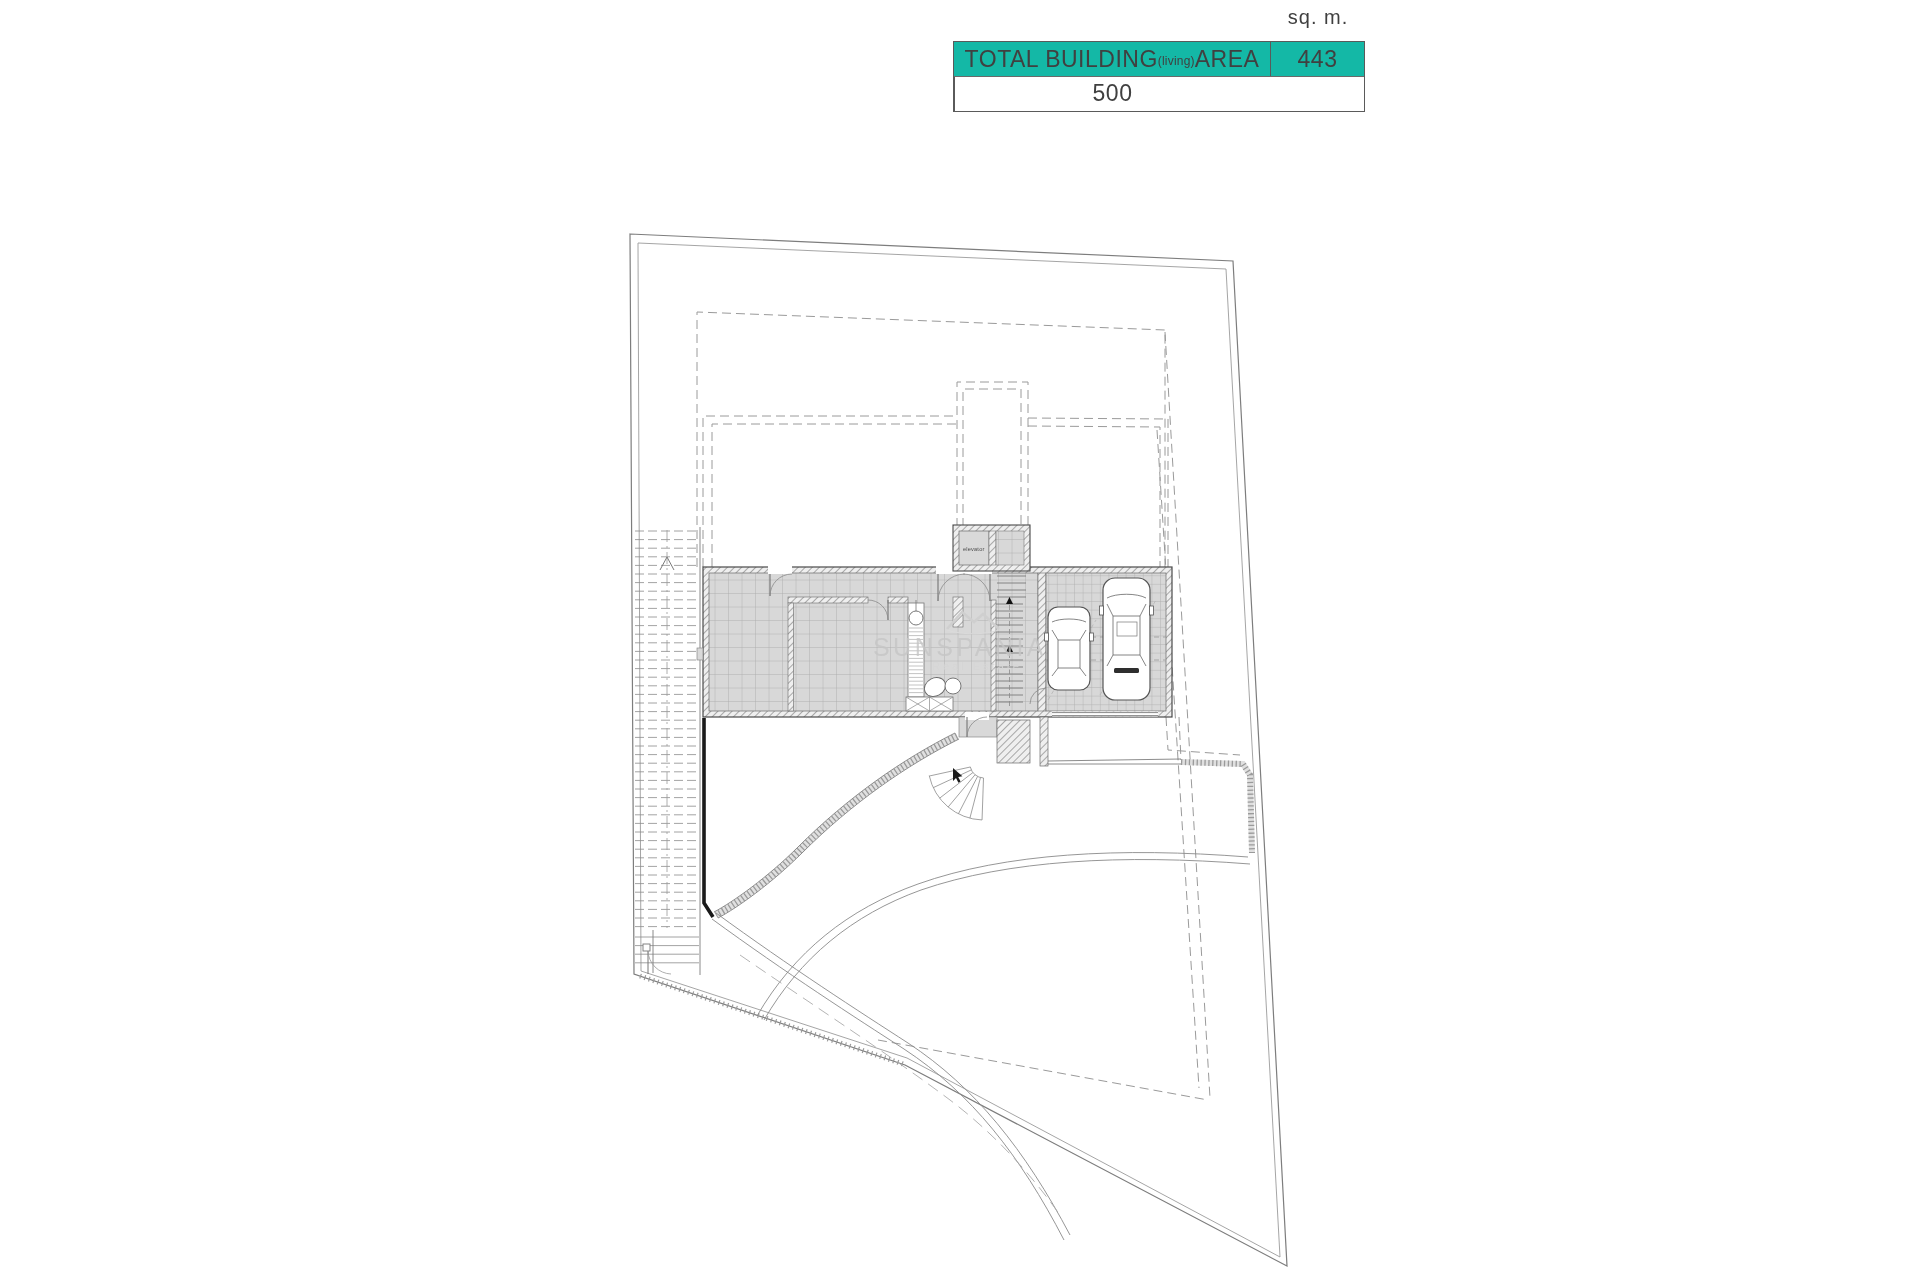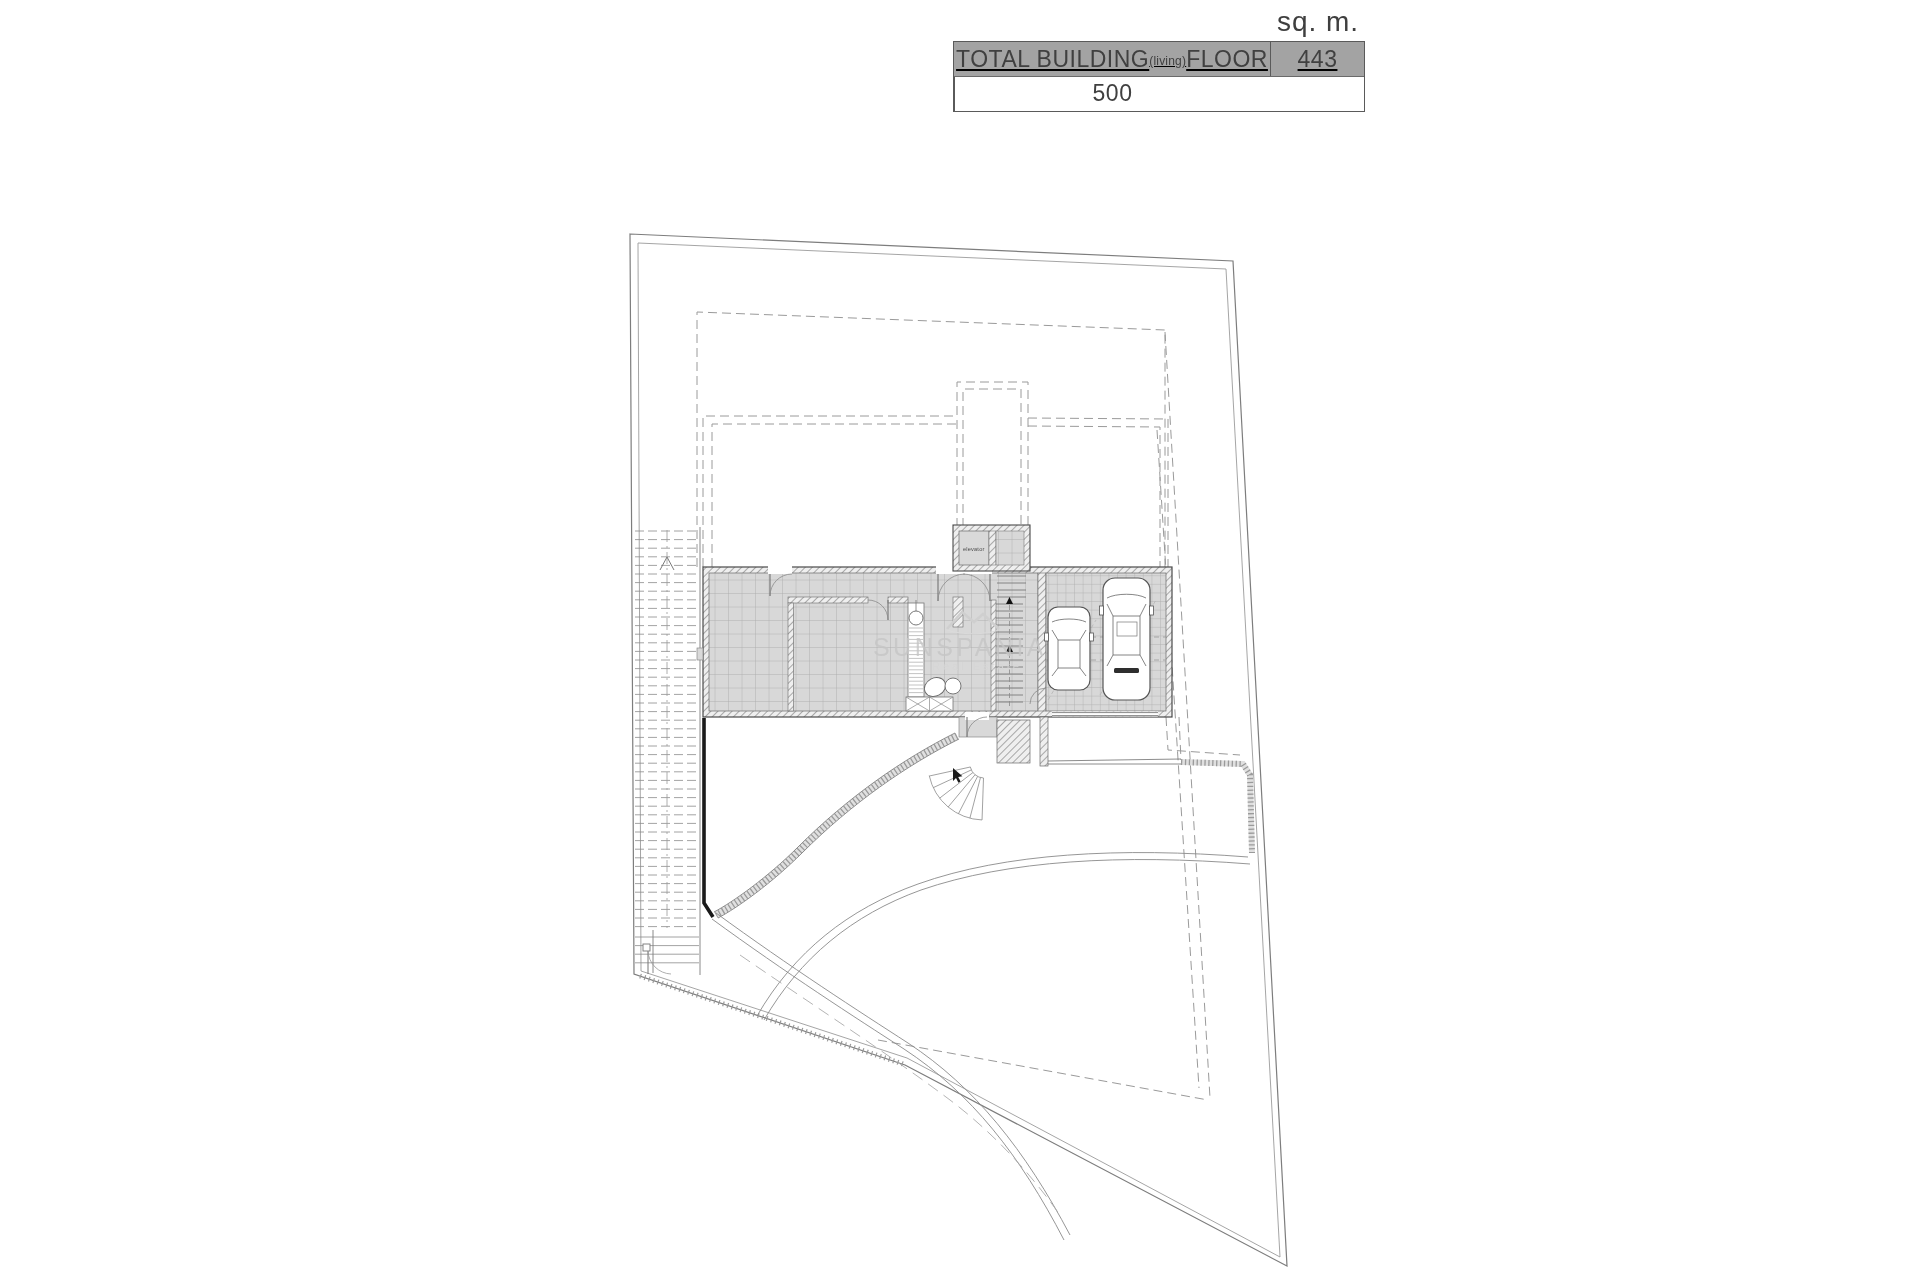--- a/index.html
+++ b/index.html
@@ -1,29 +1,29 @@
 <!DOCTYPE html>
 <html><head>
 <meta charset="utf-8">
 <style>
   html,body{margin:0;padding:0;background:#fff;}
   .stage{position:relative;width:1920px;height:1280px;background:#ffffff;overflow:hidden;
          font-family:"Liberation Sans", sans-serif;}
   
   .unit-header{position:absolute;left:1270px;top:6px;width:96px;height:30px;
-    font-size:28px;color:#3f3f3f;text-align:center;letter-spacing:1px;}
+    font-size:20px;color:#3f3f3f;text-align:center;letter-spacing:1px;}
   .area-table{position:absolute;left:953px;top:41px;width:412px;
     border:1.6px solid #5a5a5a;box-sizing:border-box;background:#fff;}
   .a-row{display:grid;grid-template-columns:316px 1fr;height:34.3px;box-sizing:border-box;}
   .a-row + .a-row{border-top:1.4px solid #6a6a6a;}
   .a-cell{display:flex;align-items:center;justify-content:center;
     font-size:23px;color:#404040;letter-spacing:0.5px;white-space:nowrap;box-sizing:border-box;}
   .a-cell.label{position:relative;}
   .a-cell.value{border-left:1.5px solid #5a5a5a;}
-  .a-row.shaded{background:#a3a3a3;text-decoration:underline;}
+  .a-row.shaded{background:#14b8a6;}
   .label-sub{font-size:12px;letter-spacing:0.2px;position:relative;top:2px;}
   .swatch-box{position:absolute;left:0;top:0;height:100%;width:36px;}
   .swatch-box svg{display:block;width:100%;height:100%;}
   
   .plan-svg{position:absolute;left:0;top:0;}
   .wm-title{font-size:25px;letter-spacing:3.5px;fill:#c6c6c6;opacity:.8;}
   .wm-sub{font-size:11px;letter-spacing:3px;fill:#d6d6d6;opacity:.9;}
   .elev-label{font-size:5.6px;fill:#4a4a4a;letter-spacing:.2px;}
   .thin{stroke:#8a8a8a;stroke-width:.9;fill:none;}
   .dash{stroke:#9a9a9a;stroke-width:1;fill:none;stroke-dasharray:9 5;}
@@ -33,21 +33,21 @@
 
 <div class="stage">
 
   <div class="unit-header">sq. m.</div>
 
   <div class="area-table">
     <div class="a-row shaded">
       <div class="a-cell label">
         <span>TOTAL BUILDING</span>
           <span class="label-sub">(living)</span>
-          <span> FLOOR</span>
+          <span> AREA</span>
       </div>
       <div class="a-cell value">443</div>
     </div>
     <div class="a-row">
       <div class="a-cell value">500</div>
     </div>
   </div>
 
   <svg id="plan" class="plan-svg" width="1920" height="1280" viewBox="0 0 1920 1280">
     <defs>

